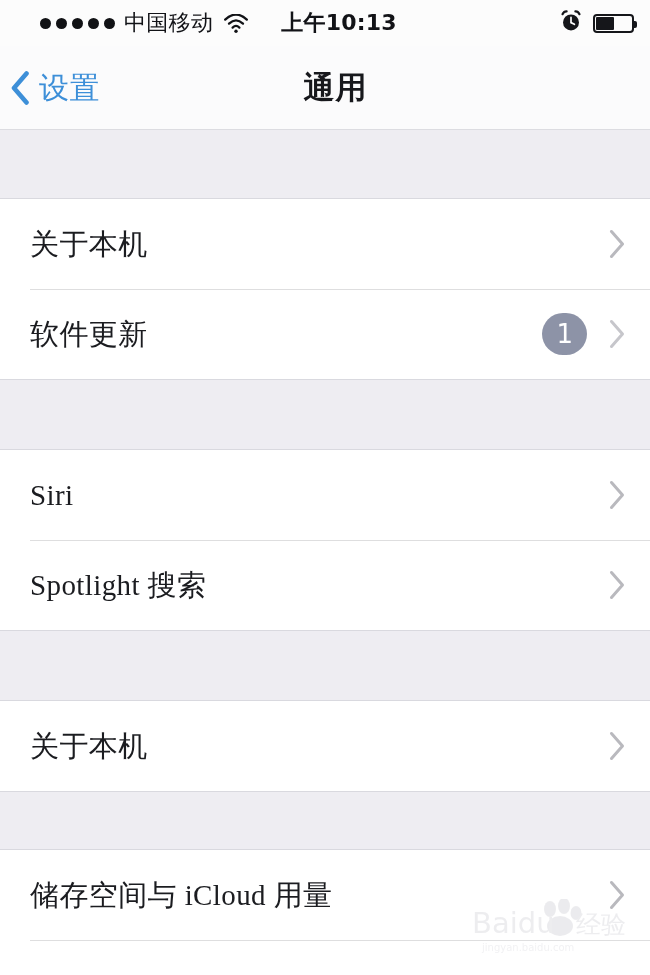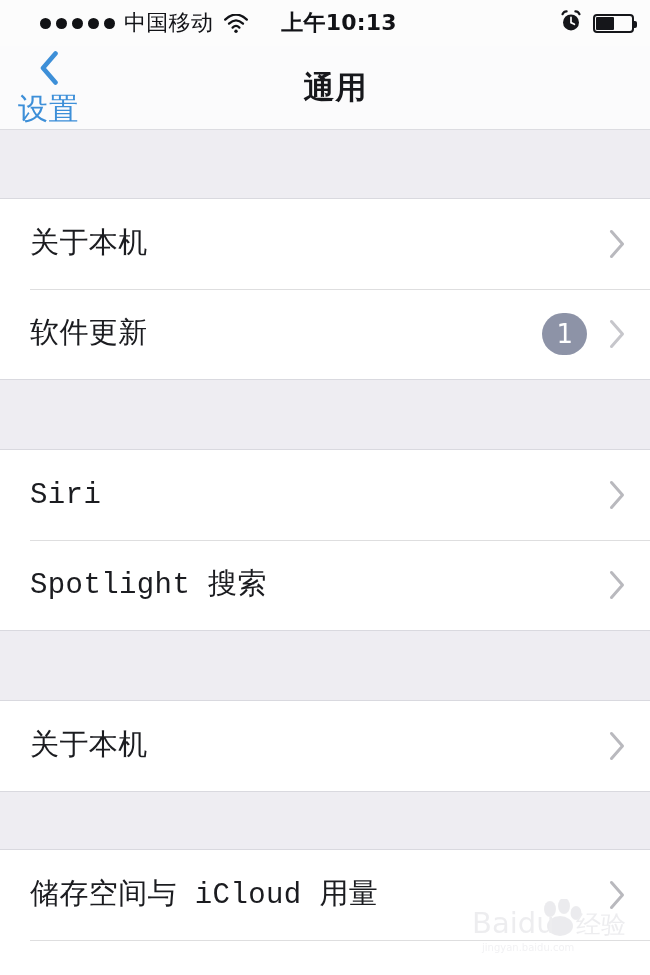--- a/index.html
+++ b/index.html
@@ -119,25 +119,24 @@
     background: #fbfbfc;
     border-bottom: 1px solid #dcdce1;
     display: flex;
     align-items: center;
     box-sizing: border-box;
   }
   .back-btn {
     display: flex;
     align-items: center;
     gap: 9px;
-    padding-left: 18px;
+    padding-left: 10px;
     cursor: pointer;
     position: relative;
     z-index: 2;
-    flex-direction: column;
   }
   .back-chevron {
     display: block;
     width: 20px;
     height: 34px;
   }
   .back-label {
     font-size: 30px;
     color: #3d8fd8;
     letter-spacing: 0.5px;
@@ -187,21 +186,21 @@
     right: 0;
     top: 0;
     height: 1px;
     background: #dededf;
   }
   .row-label {
     font-size: 29px;
     color: #1b1c20;
     letter-spacing: 0.4px;
     line-height: 1;
-    font-family: Liberation Mono, monospace;
+    font-family: Liberation Serif, serif;
     white-space: nowrap;
   }
   .row-right {
     margin-left: auto;
     display: flex;
     align-items: center;
     gap: 22px;
   }
   .badge {
     min-width: 40px;

